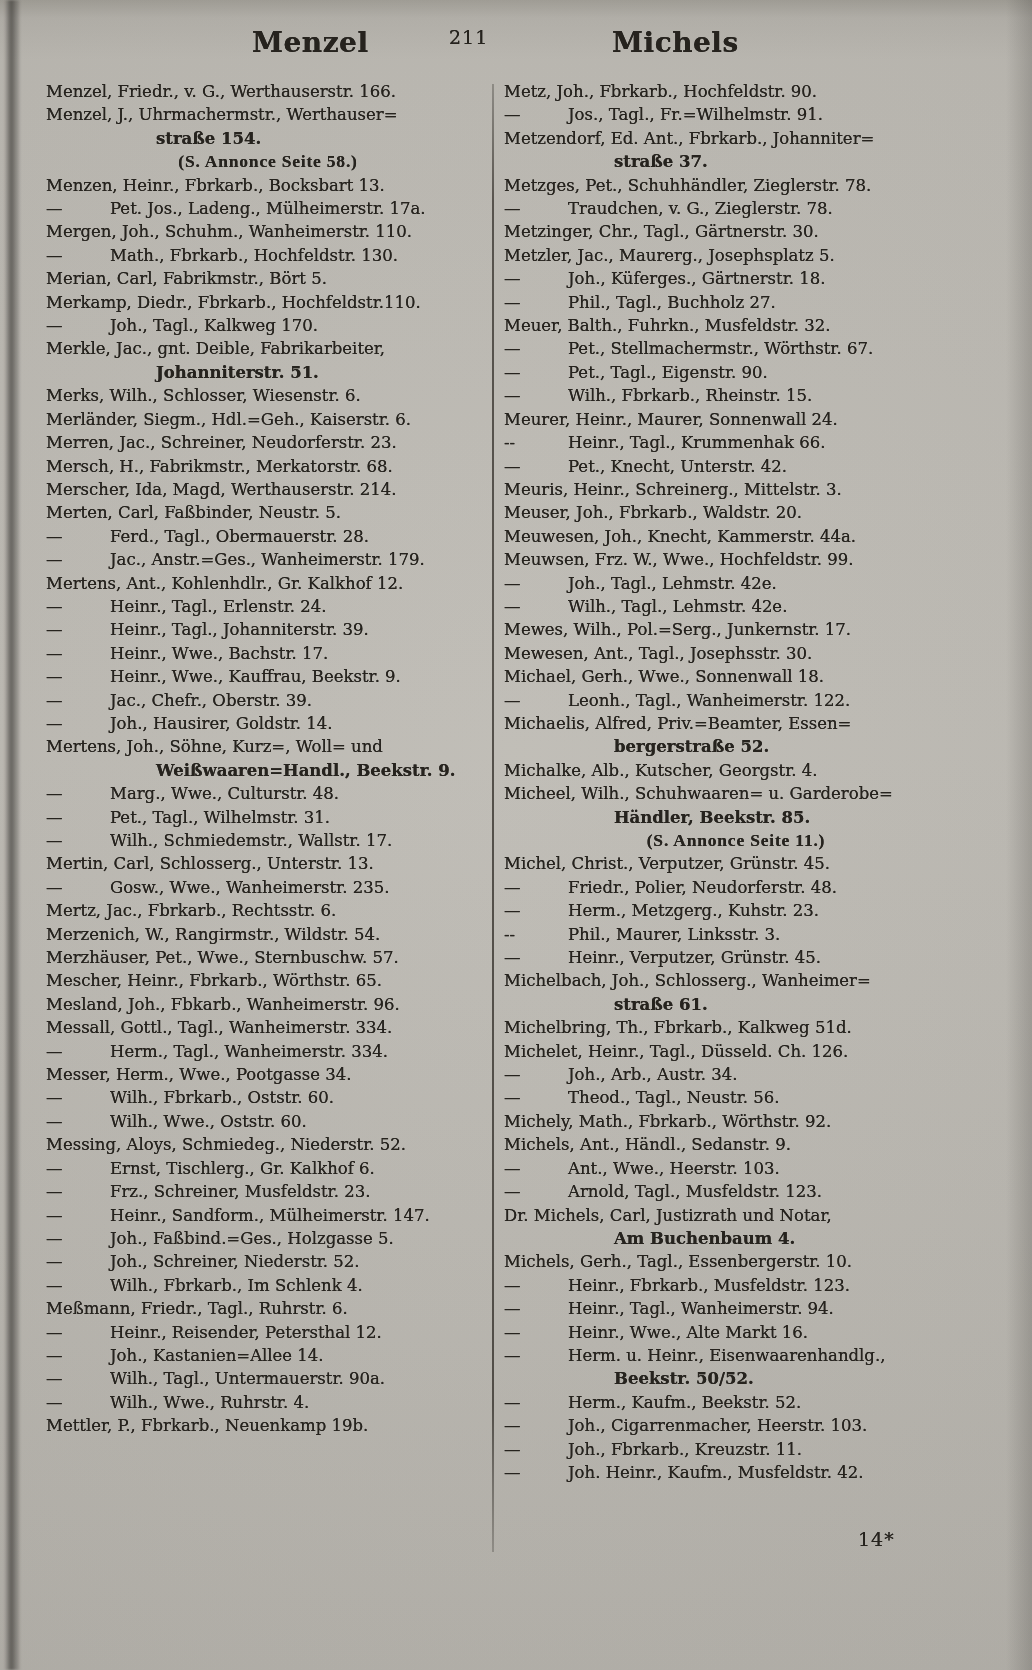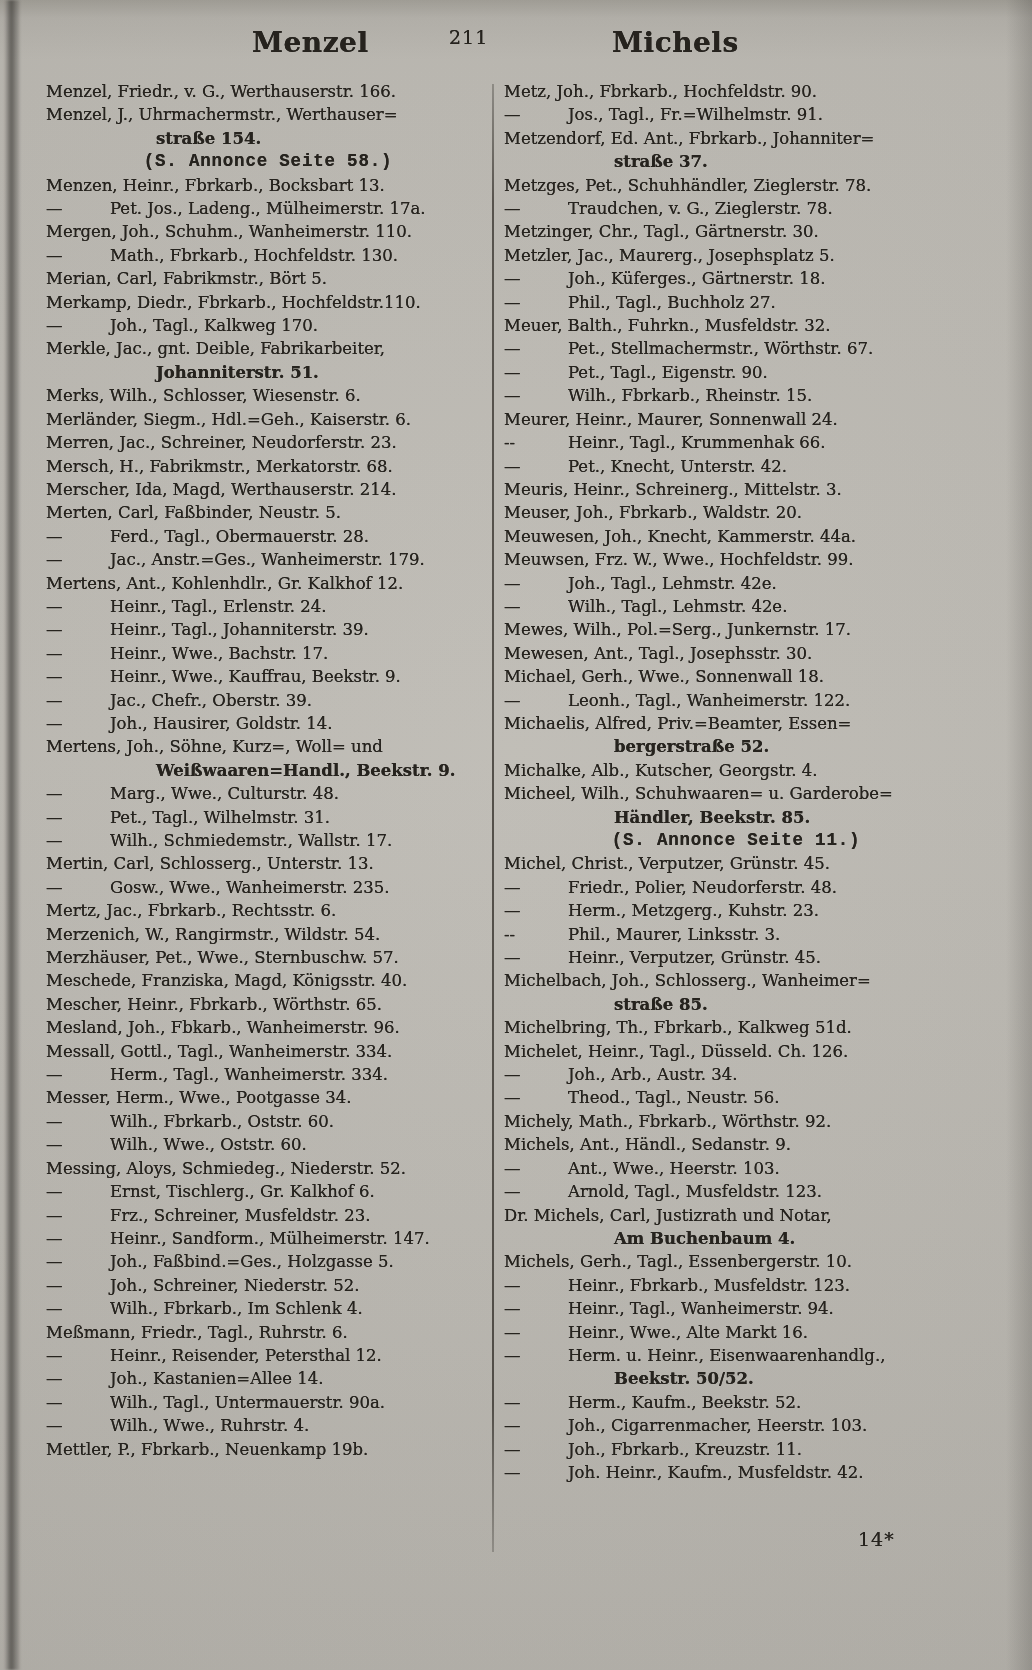--- a/index.html
+++ b/index.html
@@ -29,21 +29,21 @@
     position:absolute;left:492px;top:84px;width:2px;height:1468px;
     background:linear-gradient(180deg,rgba(60,57,52,0.35),#57534d 8%,#514d47 90%,rgba(60,57,52,0.3));
   }
   .col{position:absolute;top:80px;font-size:16.5px;line-height:23.4px;}
   #col-left{left:46px;width:444px;}
   #col-right{left:504px;width:464px;}
   .line{white-space:nowrap;text-shadow:0 0 0.45px rgba(28,26,22,0.85);}
   .line.cont{padding-left:110px;font-weight:bold;}
   .dash{display:inline-block;width:64px;}
   .annonce{text-align:center;font-weight:bold;letter-spacing:0.8px;font-size:17.5px;
-    font-family:Liberation Mono, monospace;}
+    font-family:Liberation Serif, serif;}
   .sig{position:absolute;left:858px;top:1528px;font-size:19px;letter-spacing:1px;
     text-shadow:0 0 0.45px rgba(28,26,22,0.85);}
 </style>
 </head>
 <body>
 
 <div class="edge-left"></div>
 <div class="edge-right"></div>
 
 <div class="hdr" id="hdr-left">Menzel</div>
@@ -155,23 +155,20 @@
     <div>
       <div class="line">Mertz, Jac., Fbrkarb., Rechtsstr. 6.</div>
     </div>
     <div>
       <div class="line">Merzenich, W., Rangirmstr., Wildstr. 54.</div>
     </div>
     <div>
       <div class="line">Merzhäuser, Pet., Wwe., Sternbuschw. 57.</div>
     </div>
     <div>
-      <div class="line">Meschede, Franziska, Magd, Königsstr. 40.</div>
-    </div>
-    <div>
       <div class="line">Mescher, Heinr., Fbrkarb., Wörthstr. 65.</div>
     </div>
     <div>
       <div class="line">Mesland, Joh., Fbkarb., Wanheimerstr. 96.</div>
     </div>
     <div>
       <div class="line">Messall, Gottl., Tagl., Wanheimerstr. 334.</div>
     </div>
     <div>
       <div class="line"><span class="dash">—</span>Herm., Tagl., Wanheimerstr. 334.</div>
@@ -329,21 +326,21 @@
       <div class="line"><span class="dash">—</span>Herm., Metzgerg., Kuhstr. 23.</div>
     </div>
     <div>
       <div class="line"><span class="dash">--</span>Phil., Maurer, Linksstr. 3.</div>
     </div>
     <div>
       <div class="line"><span class="dash">—</span>Heinr., Verputzer, Grünstr. 45.</div>
     </div>
     <div>
       <div class="line">Michelbach, Joh., Schlosserg., Wanheimer=</div>
-      <div class="line cont">straße 85.</div>
+      <div class="line cont">straße 61.</div>
     </div>
     <div>
       <div class="line">Michelbring, Th., Fbrkarb., Kalkweg 51d.</div>
     </div>
     <div>
       <div class="line">Michelet, Heinr., Tagl., Düsseld. Ch. 126.</div>
     </div>
     <div>
       <div class="line"><span class="dash">—</span>Joh., Arb., Austr. 34.</div>
     </div>

